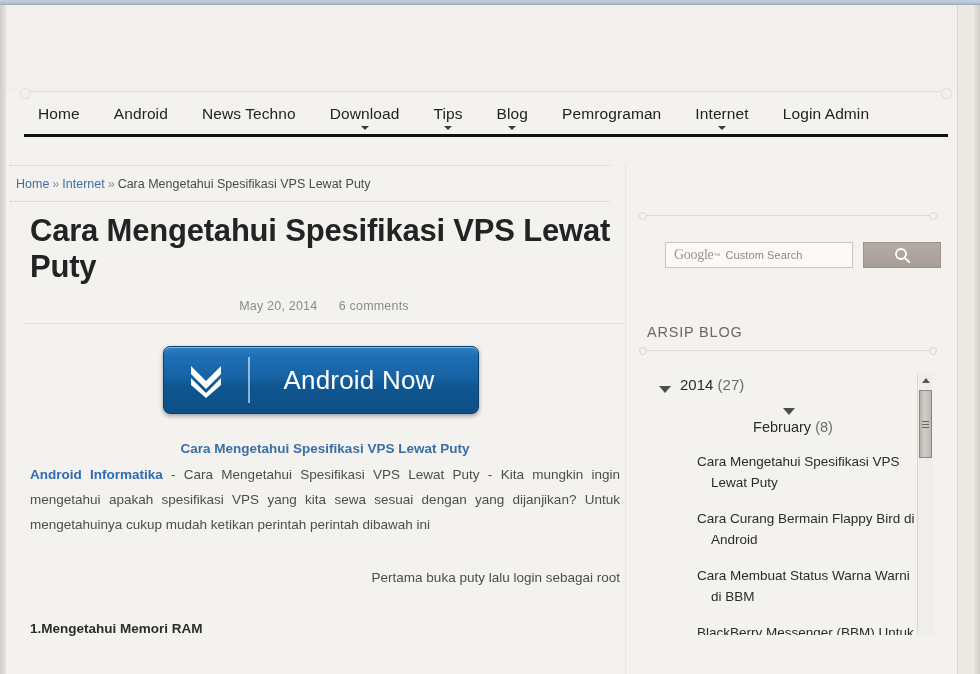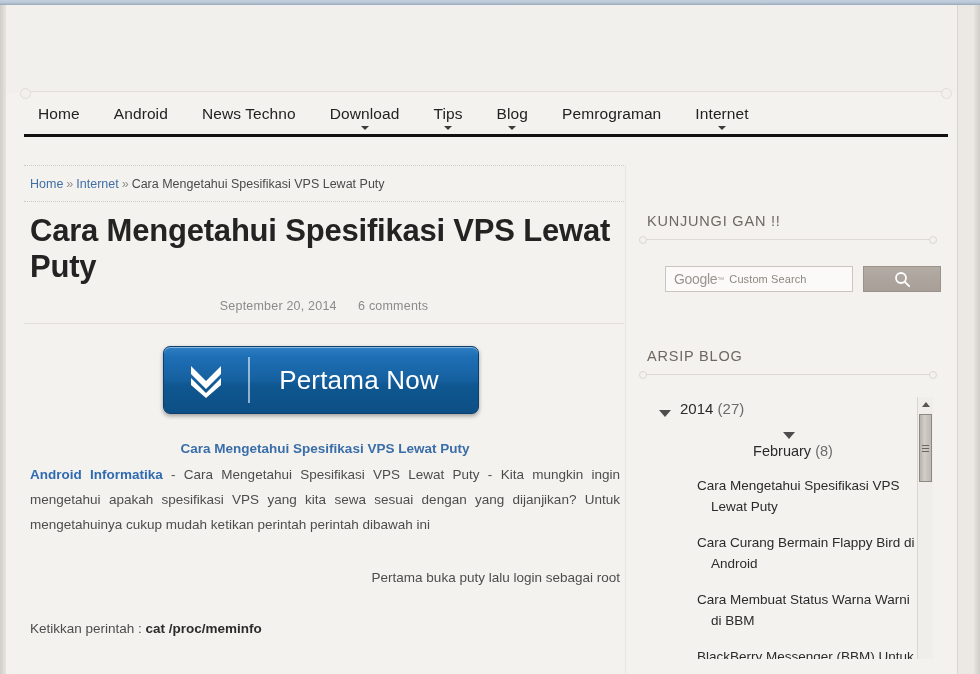--- a/index.html
+++ b/index.html
@@ -119,21 +119,21 @@
     top: 33px;
     left: 18px;
     width: 924px;
     height: 3px;
     background: #111111;
   }
 
   
   .crumbs-wrap {
     position: absolute;
-    top: 160px; left: 18px;
+    top: 160px; left: 4px;
     width: 600px;
   }
   .crumbs-top-dots {
     width: 600px;
     height: 1px;
     border-top: 1px dotted #cecbc6;
   }
   .crumbs {
     padding: 9px 0 9px 6px;
     font-size: 12.5px;
@@ -326,21 +326,21 @@
     height: 26px;
     border: 1px solid #c9c5bf;
     background: #fbfaf8;
     display: flex;
     align-items: center;
     padding-left: 8px;
     box-sizing: border-box;
     cursor: text;
   }
   .g-logo {
-    font-family: Liberation Sans, sans-serif;
+    font-family: Liberation Serif, serif;
     font-size: 14px;
     color: #9a9590;
     letter-spacing: -0.3px;
   }
   .g-tm {
     font-size: 7px;
     vertical-align: super;
     color: #a8a39e;
   }
   .search-ph {
@@ -504,69 +504,72 @@
           <span>Blog</span>
           <span class="nav-caret"></span>
         </div>
         <div class="nav-item">
           <span>Pemrograman</span>
         </div>
         <div class="nav-item">
           <span>Internet</span>
           <span class="nav-caret"></span>
         </div>
+        <div class="nav-item">
+          <span>Login Admin</span>
+        </div>
       </div>
       <div class="nav-underline"></div>
     </nav>
 
     <div class="crumbs-wrap">
       <div class="crumbs-top-dots"></div>
       <div class="crumbs">
         <span class="crumb-link">Home</span><span class="crumb-sep">»</span><span class="crumb-link">Internet</span><span class="crumb-sep">»</span><span class="crumb-current">Cara Mengetahui Spesifikasi VPS Lewat Puty</span>
       </div>
       <div class="crumbs-bot-dots"></div>
     </div>
 
     <article class="article">
       <h1 class="post-title">Cara Mengetahui Spesifikasi VPS Lewat Puty</h1>
 
       <div class="post-meta">
-        <span>September 20, 2014</span>
+        <span>May 20, 2014</span>
         <span class="meta-gap"></span>
         <span>6 comments</span>
       </div>
       <div class="meta-rule"></div>
 
       <div class="dl-wrap">
         <div class="dl-btn">
           <span class="dl-icon">
             <svg class="dl-chevrons" viewBox="0 0 34 36" xmlns="http://www.w3.org/2000/svg">
               <polygon points="2,4 17,19 32,4 32,12 17,27 2,12" fill="#ffffff"></polygon>
               <polygon points="2,16 17,31 32,16 32,23 17,36 2,23" fill="#ffffff"></polygon>
             </svg>
           </span>
           <span class="dl-divider"></span>
-          <span class="dl-label">Pertama Now</span>
+          <span class="dl-label">Android Now</span>
         </div>
       </div>
 
       <div class="post-body">
         <div class="body-head">Cara Mengetahui Spesifikasi VPS Lewat Puty</div>
         <div class="body-para"><span class="brand">Android Informatika</span><span> - Cara Mengetahui Spesifikasi VPS Lewat Puty - Kita mungkin ingin mengetahui apakah spesifikasi VPS yang kita sewa sesuai dengan yang dijanjikan? Untuk mengetahuinya cukup mudah ketikan perintah perintah dibawah ini</span></div>
         <div class="body-plain">Pertama buka puty lalu login sebagai root</div>
+        <div class="body-step">1.Mengetahui Memori RAM</div>
         <div class="body-cmd"><span>Ketikkan perintah : </span><b>cat /proc/meminfo</b></div>
       </div>
     </article>
 
     <div class="col-divider"></div>
 
     <aside class="sidebar">
 
       <section>
-        <div class="widget-title">KUNJUNGI GAN !!</div>
         <div class="widget-rule">
           <span class="dot-l"></span>
           <span class="dot-r"></span>
         </div>
         <div class="search-row">
           <div class="search-input">
             <span class="g-logo">Google</span>
               <span class="g-tm">™</span>
             <span class="search-ph">Custom Search</span>
           </div>

